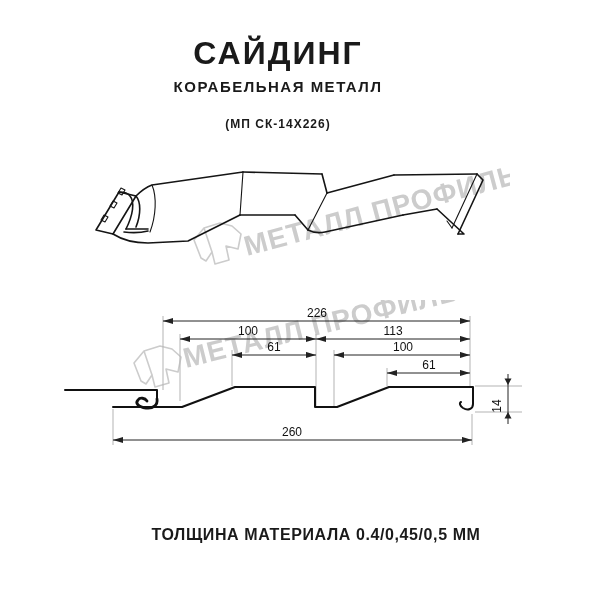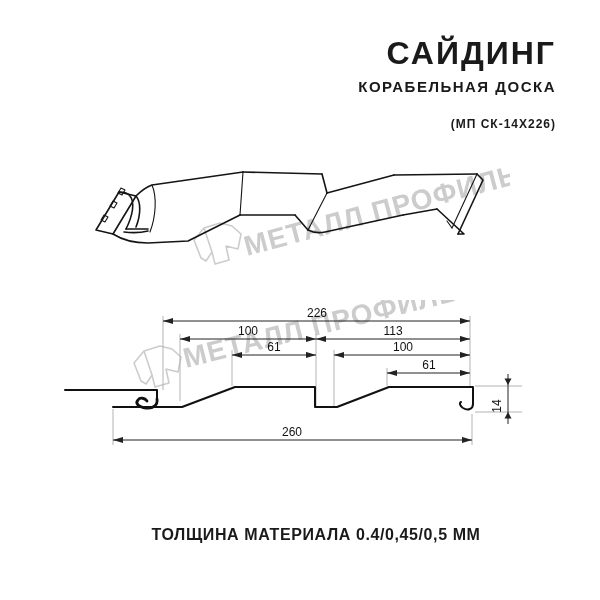--- a/index.html
+++ b/index.html
@@ -1,37 +1,37 @@
 <!DOCTYPE html>
 <html><head>
 <meta charset="utf-8">
 <style>
   html,body{margin:0;padding:0;}
   body{
     width:600px;height:600px;background:#ffffff;position:relative;overflow:hidden;
     font-family:"Liberation Sans", sans-serif;color:#1a1a1a;
   }
-  .header{position:absolute;top:36px;left:0;width:556px;text-align:right;}
+  .header{position:absolute;top:36px;left:0;width:556px;text-align:center;}
   .title{font-size:32px;font-weight:bold;letter-spacing:2px;line-height:1.1;}
   .subtitle{font-size:15px;font-weight:bold;letter-spacing:1.5px;margin-top:7px;}
   .code{font-size:12px;font-weight:bold;letter-spacing:1px;margin-top:22px;}
   .footer{position:absolute;top:526px;left:16px;width:600px;text-align:center;
     font-size:16px;font-weight:bold;letter-spacing:0.6px;}
   svg{position:absolute;}
   #iso-svg{left:60px;top:152px;}
   #section-svg{left:30px;top:300px;}
   .wm-text{font-size:28px;font-weight:bold;letter-spacing:1px;}
   .dim-label{font-size:12px;font-family:"Liberation Sans",sans-serif;}
 </style>
 </head>
 <body>
 
 <div class="header">
   <div class="title">САЙДИНГ</div>
-  <div class="subtitle">КОРАБЕЛЬНАЯ ДОСКА</div>
+  <div class="subtitle">КОРАБЕЛЬНАЯ МЕТАЛЛ</div>
   <div class="code">(МП СК-14Х226)</div>
 </div>
 
 <svg id="iso-svg" width="450" height="125" viewBox="0 0 450 125">
 
   <g stroke="#cccccc" stroke-width="1.6" fill="none" stroke-linejoin="round">
     <path d="M141,106 L134,88 L144,76 L160,71 L172,74 L181,82 L178,97 L166,94 L169,108 L155,112 L152,100 L146,109 Z"></path>
     <path d="M144,76 L152,100"></path>
   </g>
   <g transform="translate(187,104) rotate(-15)">

